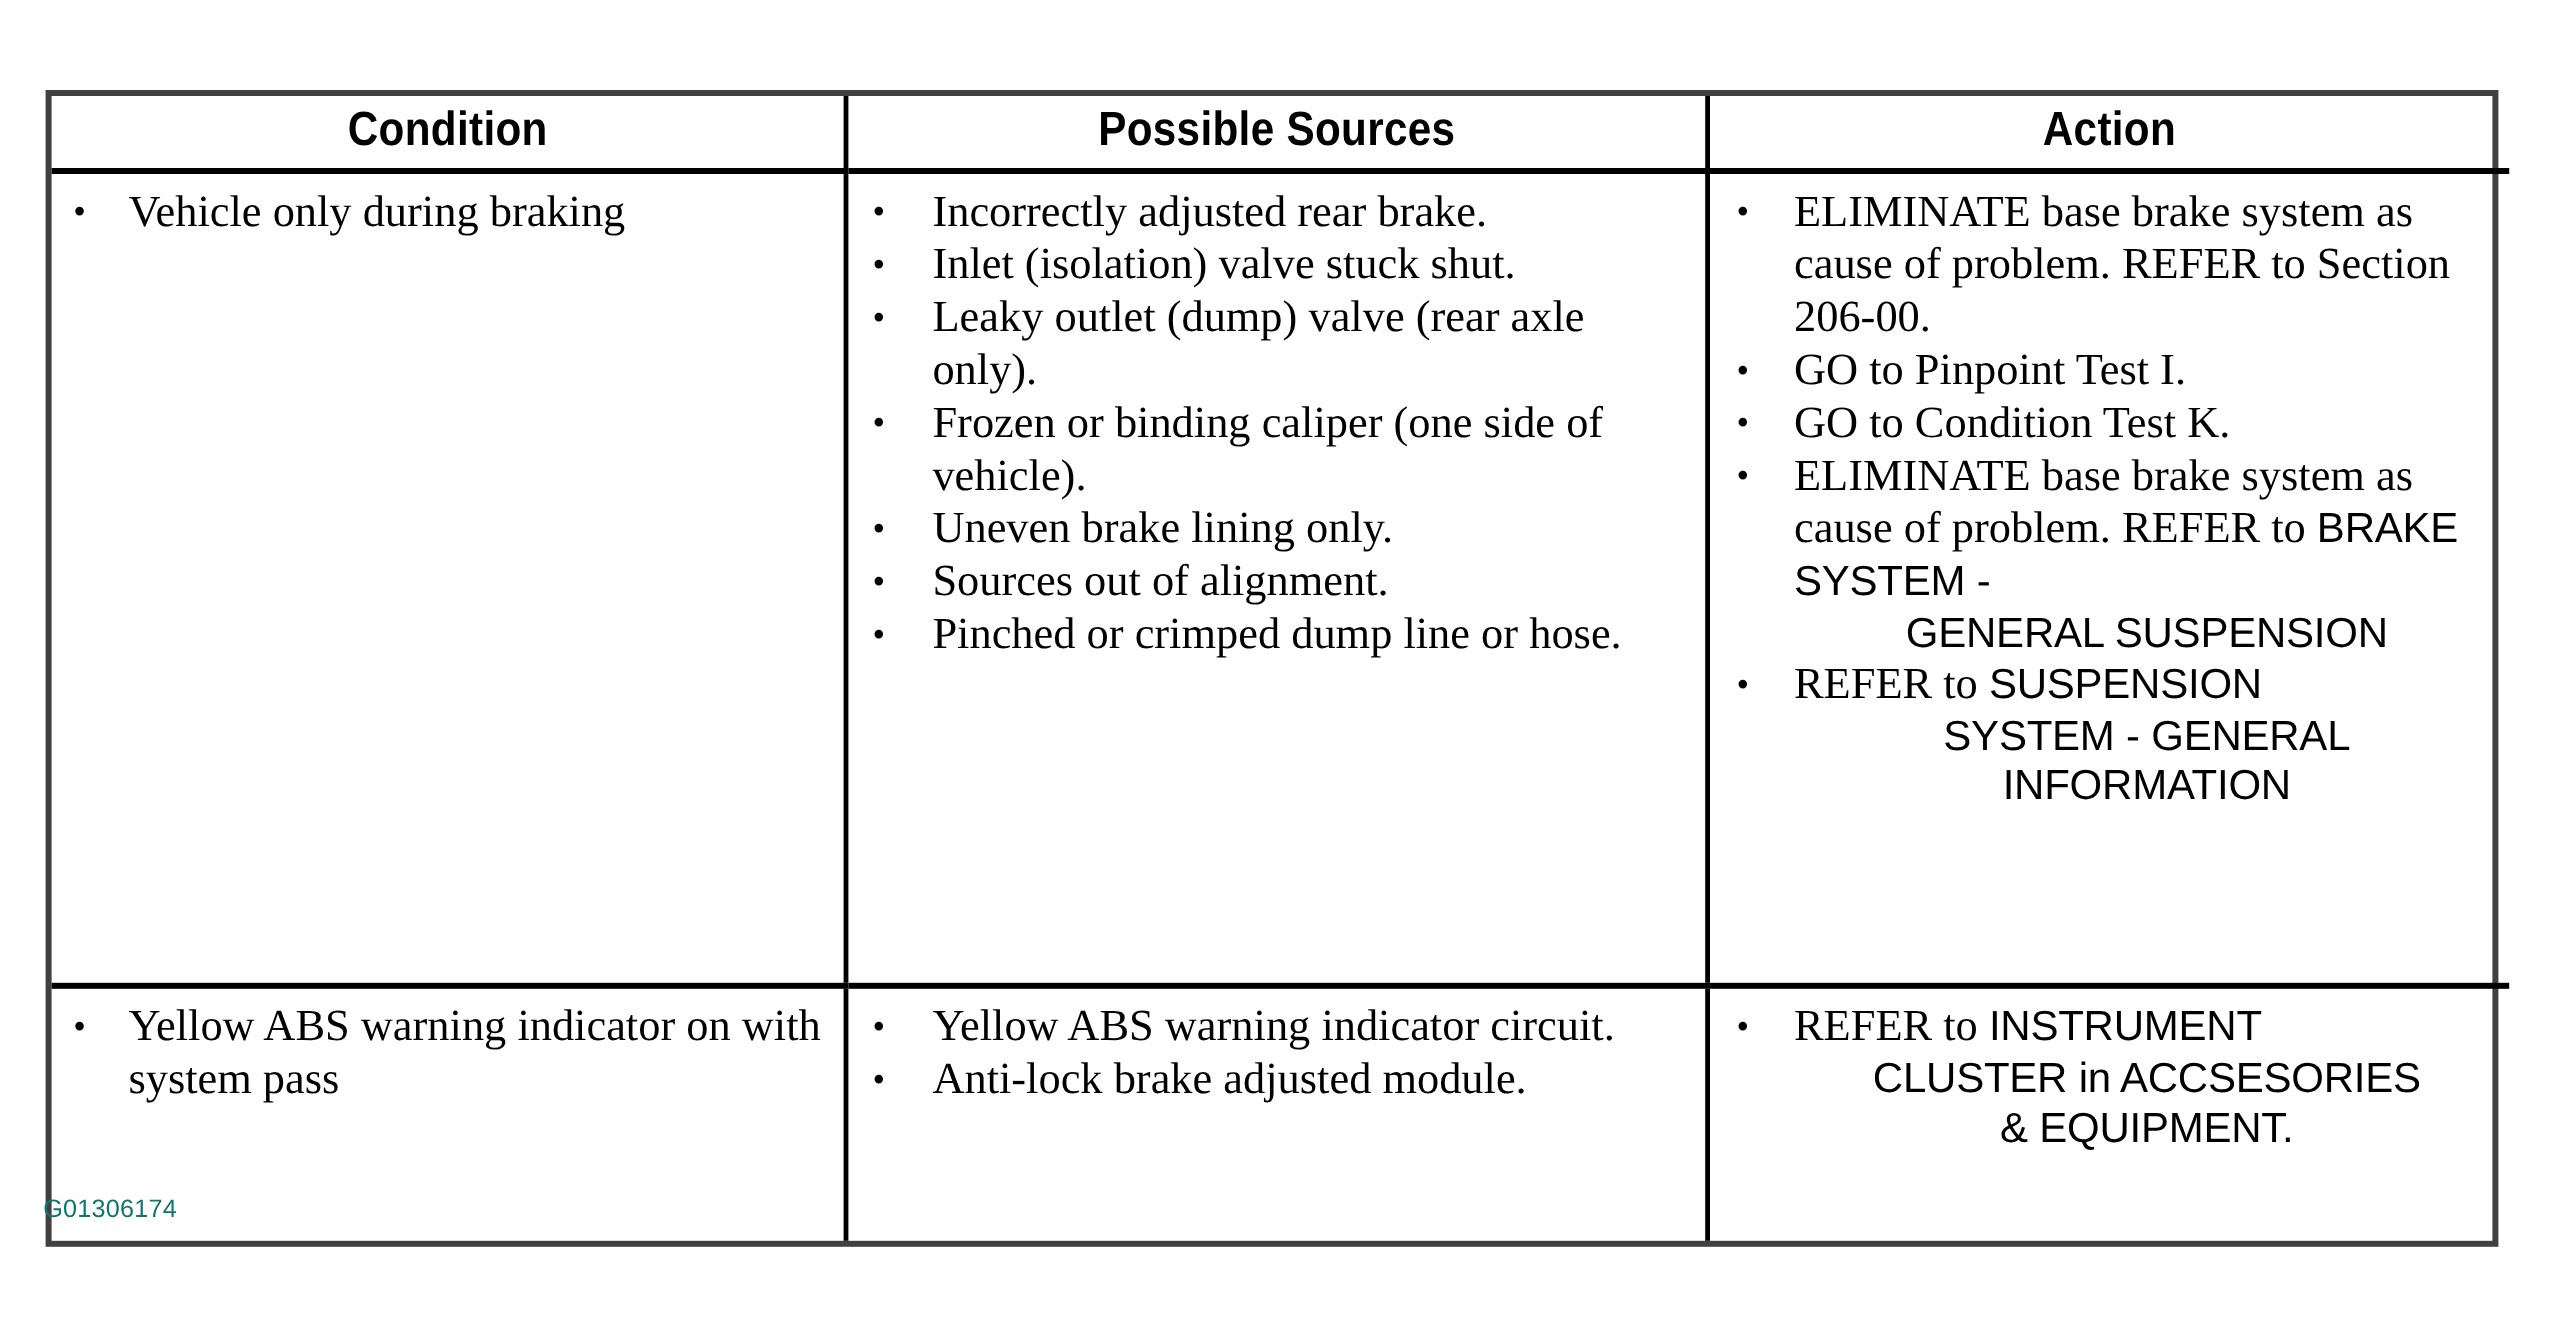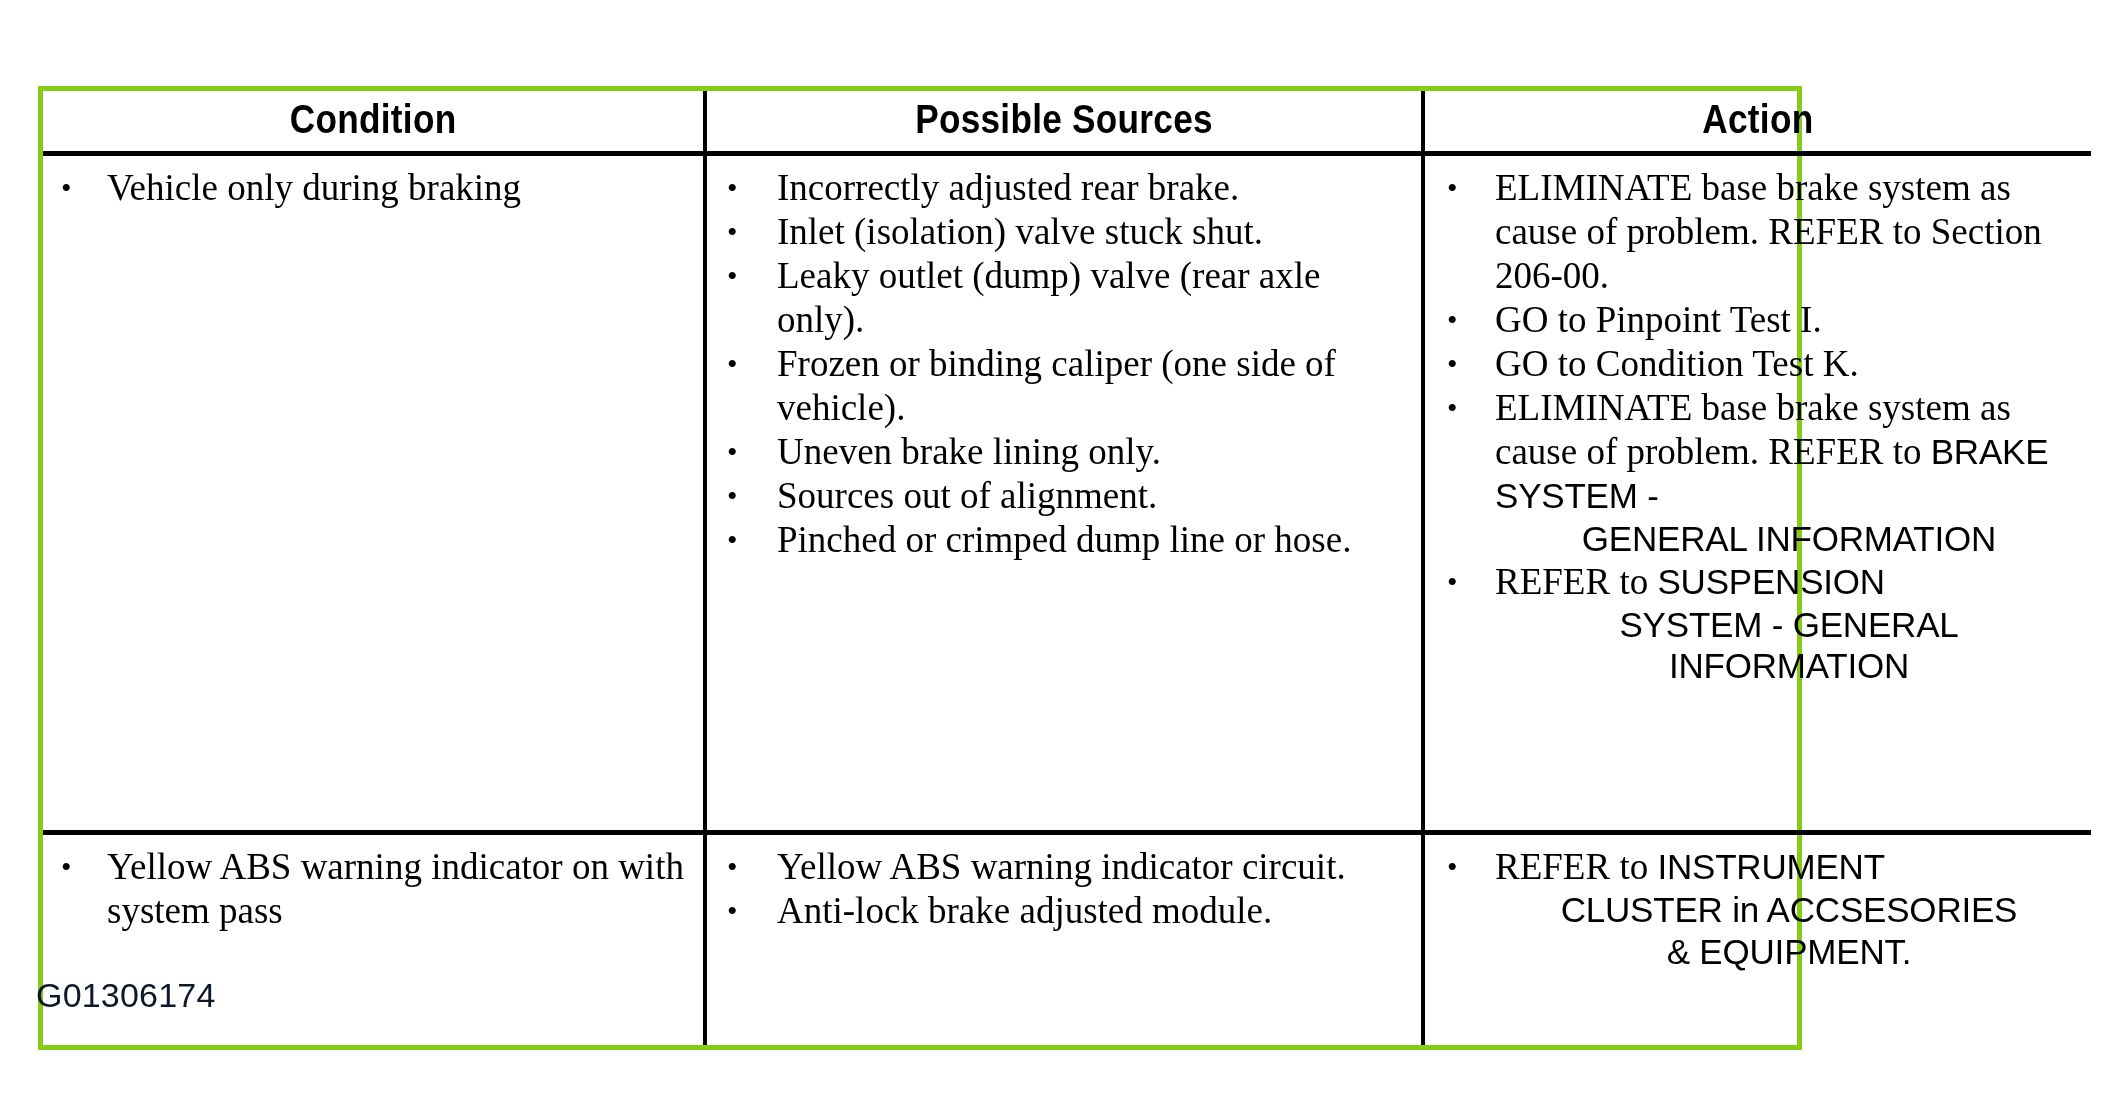--- a/index.html
+++ b/index.html
@@ -13,24 +13,24 @@
     position: relative;
     font-family: "Liberation Serif", "DejaVu Serif", serif;
     color: #000000;
     overflow: hidden;
   }
 
   
   #diagnostic-table {
     position: absolute;
     left: 38px;
-    top: 86px;
-    width: 1764px;
+    top: 75px;
+    width: 2044px;
     box-sizing: border-box;
-    border: 5px solid #84cc16;
+    border: 5px solid #404040;
     border-collapse: collapse;
   }
 
   table.dtable {
     width: 100%;
     border-collapse: collapse;
     table-layout: fixed;
   }
 
   col.c-condition { width: 662px; }
@@ -114,26 +114,26 @@
     text-align: center;
     font-family: "Liberation Sans", "DejaVu Sans", sans-serif;
     font-size: 35px;
     letter-spacing: -0.2px;
   }
 
   
   #figure-caption {
     position: absolute;
     left: 36px;
-    top: 976px;
-    font-family: "Liberation Sans", "DejaVu Sans", sans-serif;
-    font-size: 34px;
+    top: 996px;
+    font-family: "Liberation Sans", "DejaVu Sans", sans-serif;
+    font-size: 21px;
     font-weight: normal;
     letter-spacing: 0.2px;
-    color: #0f172a;
+    color: #0f766e;
   }
 </style>
 </head>
 <body>
 
 <div id="diagnostic-table">
   <table class="dtable">
     <colgroup>
       <col class="c-condition">
       <col class="c-sources">
@@ -197,21 +197,21 @@
               <li class="gap-none">
                 <span class="bullet">•</span>
                 <span class="btext"><span>GO to Pinpoint Test I.</span></span>
               </li>
               <li class="gap-med">
                 <span class="bullet">•</span>
                 <span class="btext"><span>GO to Condition Test K.</span></span>
               </li>
               <li class="gap-med">
                 <span class="bullet">•</span>
-                <span class="btext"><span>ELIMINATE base brake system as cause of problem. </span><span>REFER to </span><span class="sans">BRAKE SYSTEM -</span><span class="centered-sans">GENERAL INFORMATION</span></span>
+                <span class="btext"><span>ELIMINATE base brake system as cause of problem. </span><span>REFER to </span><span class="sans">BRAKE SYSTEM -</span><span class="centered-sans">GENERAL SUSPENSION</span></span>
               </li>
               <li class="gap-none">
                 <span class="bullet">•</span>
                 <span class="btext"><span>REFER to </span><span class="sans">SUSPENSION</span><span class="centered-sans">SYSTEM - GENERAL</span><span class="centered-sans">INFORMATION</span></span>
               </li>
             </ul>
         </td>
       </tr>
       <tr class="row-2">
         <td class="col-condition">

